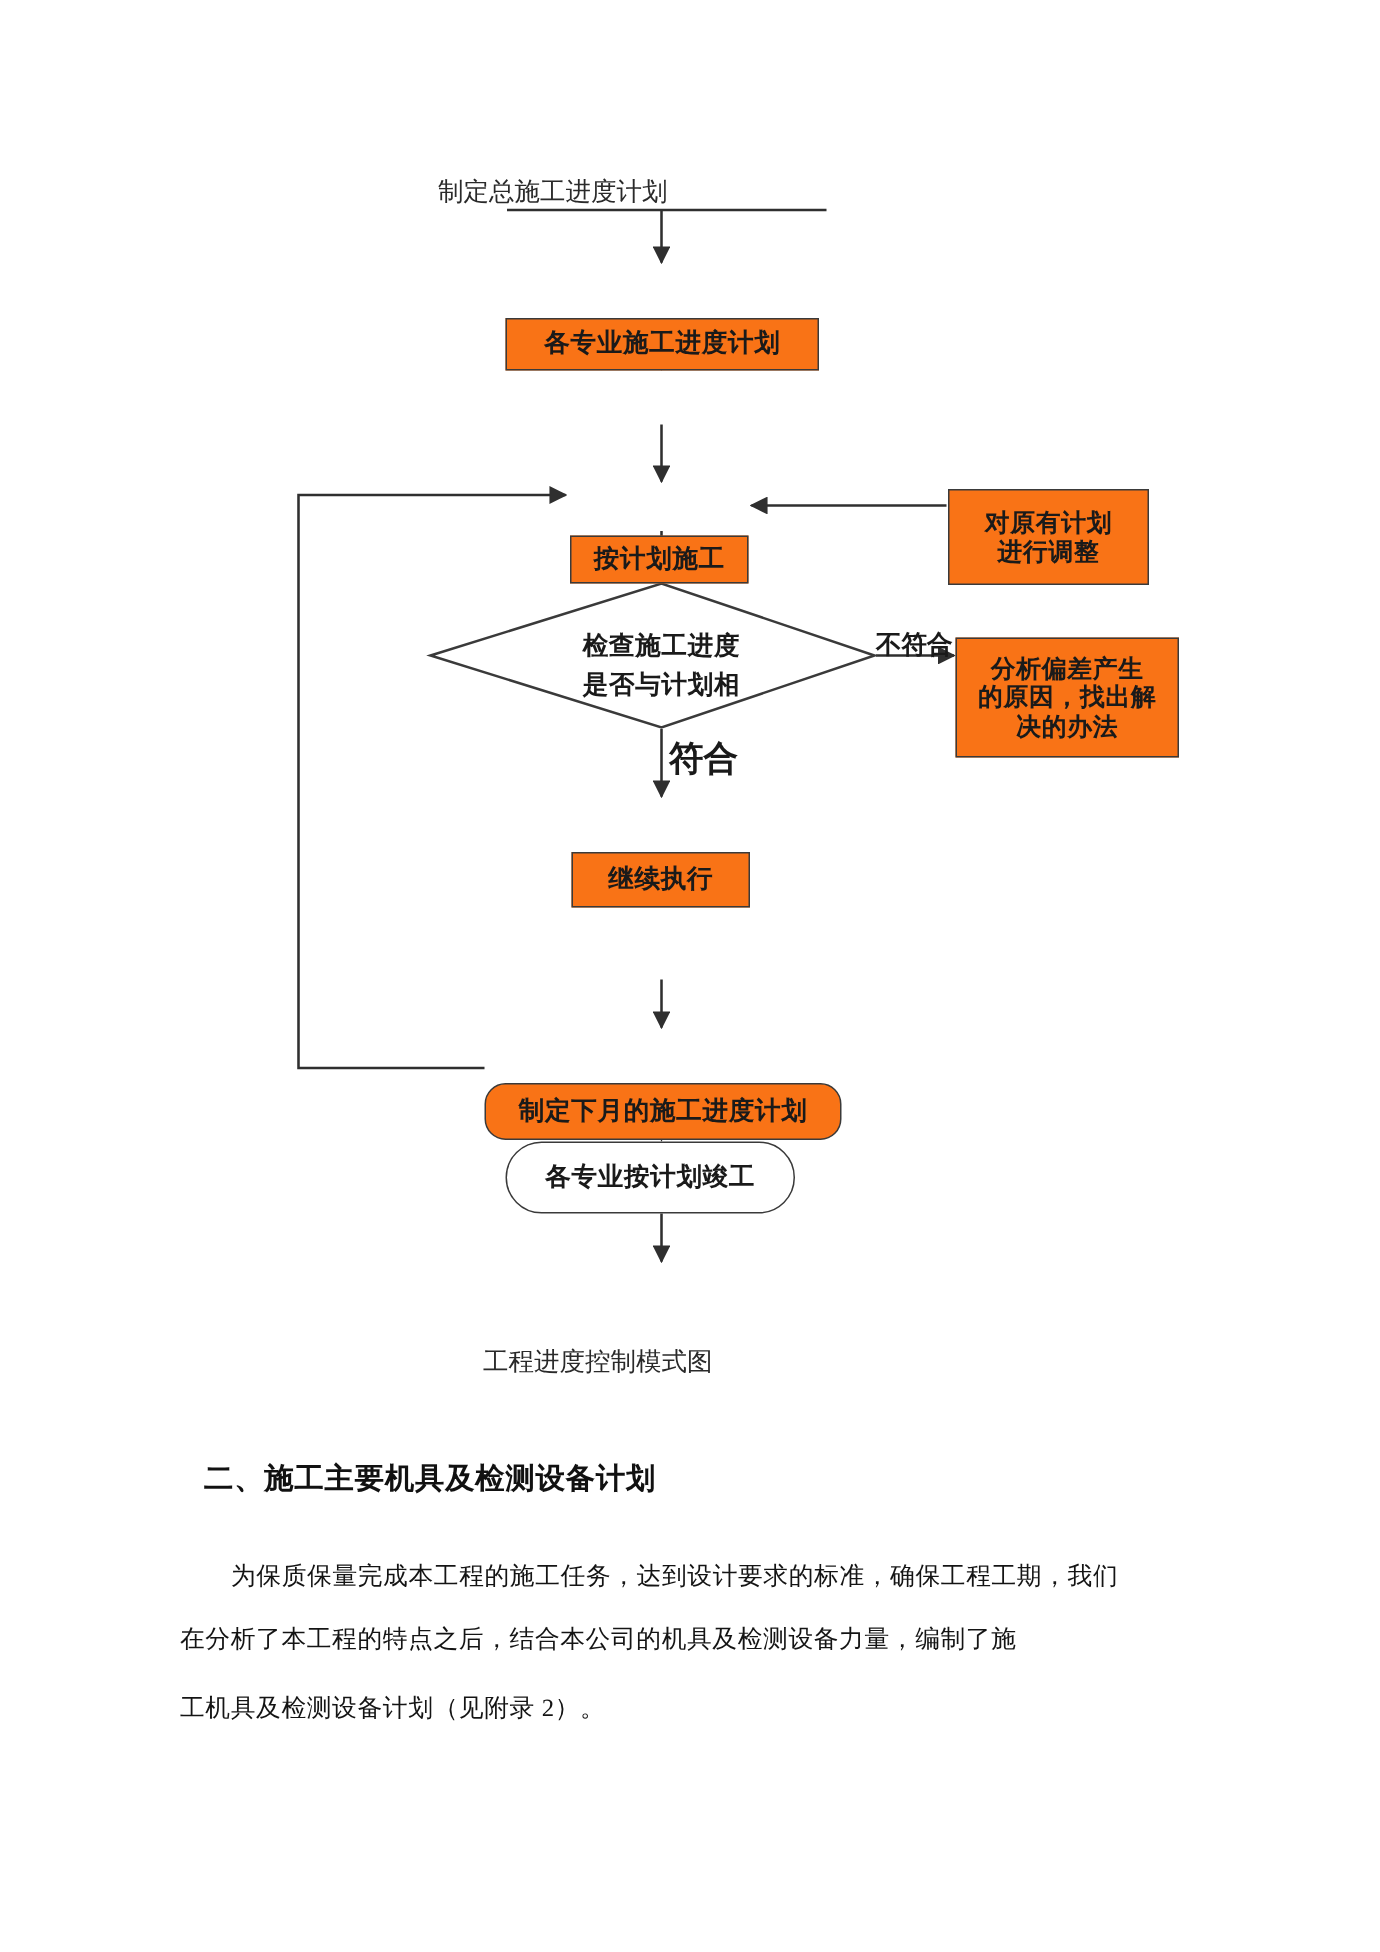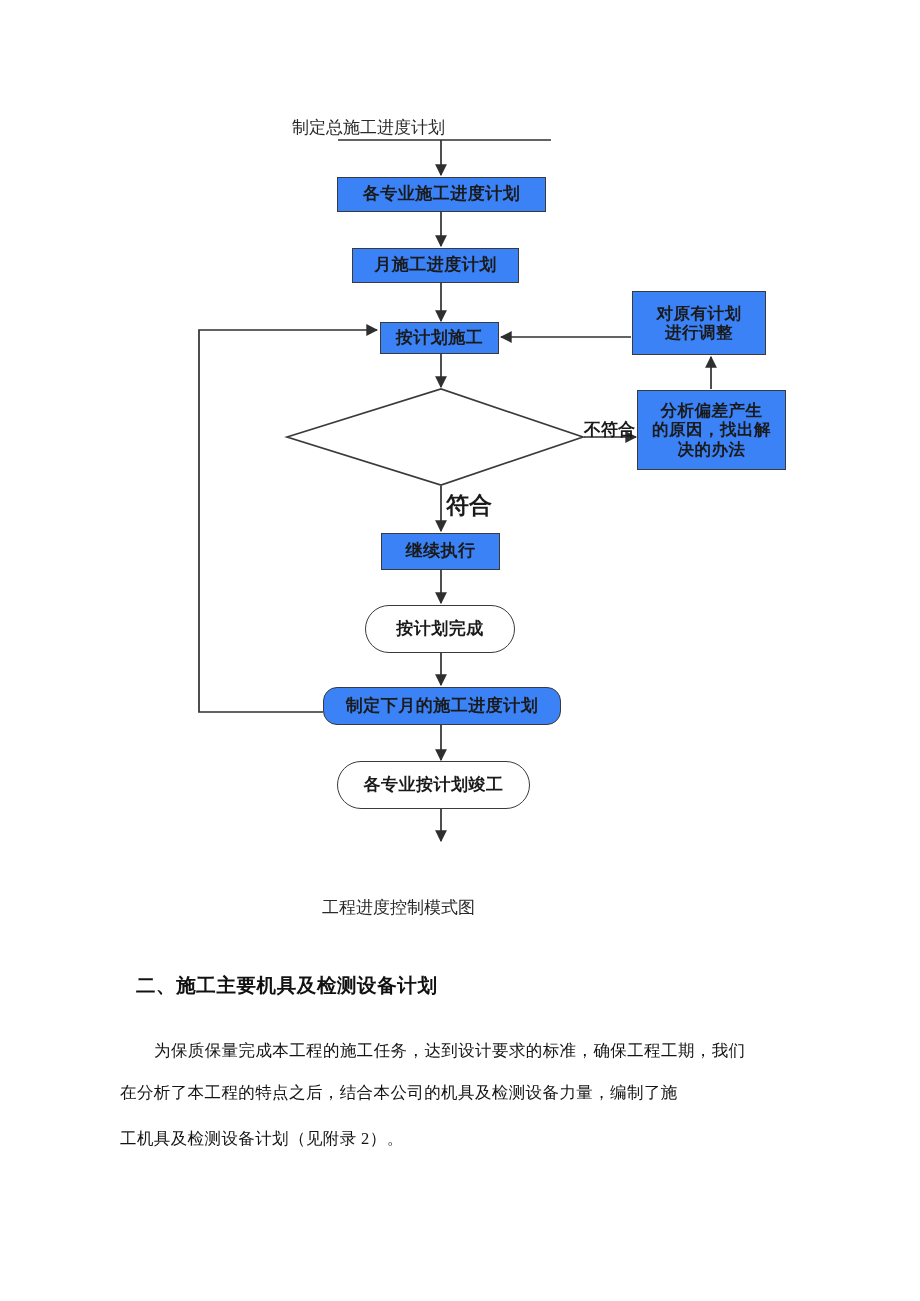--- a/index.html
+++ b/index.html
@@ -40,21 +40,22 @@
     justify-content: center;
     text-align: center;
     font-family: "Liberation Serif", "DejaVu Serif", serif;
     font-weight: bold;
     color: #1a1a1a;
     letter-spacing: 0.5px;
     z-index: 3;
   }
   .node.rect {
     border: 1.6px solid #3a3a3a;
-    background: #3b82f6;
+    background: #f97316;
+    margin-top: 35px;
   }
   .node.round {
     border: 1.6px solid #3a3a3a;
     border-radius: 26px;
     background: #ffffff;
   }
   .node.diamond-label {
     background: transparent;
     border: none;
     overflow: hidden;
@@ -162,55 +163,55 @@
       <polygon points="287,437 441,389 583,437 441,485" fill="#ffffff" stroke="#3a3a3a" stroke-width="1.7"></polygon>
     </g>
   </svg>
 
   <div class="plain-label" style="left:292px; top:116px; font-size:17px; font-weight:400;">制定总施工进度计划</div>
 
   <div class="node rect" style="left:337px; top:177px; width:209px; height:35px; font-size:17px;">
     <span class="lines">各专业施工进度计划</span>
   </div>
 
-  <div class="node rect" style="left:352px; top:248px; width:167px; height:35px; font-size:17px;">
-    <span class="lines">月施工进度计划</span>
-  </div>
 
   <div class="node rect" style="left:380px; top:322px; width:119px; height:32px; font-size:17px;">
     <span class="lines">按计划施工</span>
   </div>
 
   <div class="node rect" style="left:632px; top:291px; width:134px; height:64px; font-size:16.5px;">
     <span class="lines">
       <span>对原有计划</span><br>
       <span>进行调整</span>
     </span>
   </div>
 
   <div class="node rect" style="left:637px; top:390px; width:149px; height:80px; font-size:16.5px;">
     <span class="lines">
       <span>分析偏差产生</span><br>
       <span>的原因，找出解</span><br>
       <span>决的办法</span>
     </span>
   </div>
 
+  <div class="node diamond-label" style="left:346px; top:418px; width:190px; height:48px; font-size:17px; align-items:flex-start;">
+    <span class="lines" style="line-height:26px;">
+      <span>检查施工进度</span><br>
+      <span>是否与计划相</span>
+    </span>
+  </div>
 
   <div class="edge-label" style="left:584px; top:418px; font-size:17px;">不符合</div>
 
   <div class="edge-label" style="left:446px; top:490px; font-size:23px;">符合</div>
 
   <div class="node rect" style="left:381px; top:533px; width:119px; height:37px; font-size:17px;">
     <span class="lines">继续执行</span>
   </div>
 
-  <div class="node round" style="left:365px; top:605px; width:150px; height:48px; font-size:17px;">
-    <span class="lines">按计划完成</span>
-  </div>
 
   <div class="node rect" style="left:323px; top:687px; width:238px; height:38px; font-size:17px;border-radius:14px;">
     <span class="lines">制定下月的施工进度计划</span>
   </div>
 
   <div class="node round" style="left:337px; top:761px; width:193px; height:48px; font-size:17px;">
     <span class="lines">各专业按计划竣工</span>
   </div>
 
 

